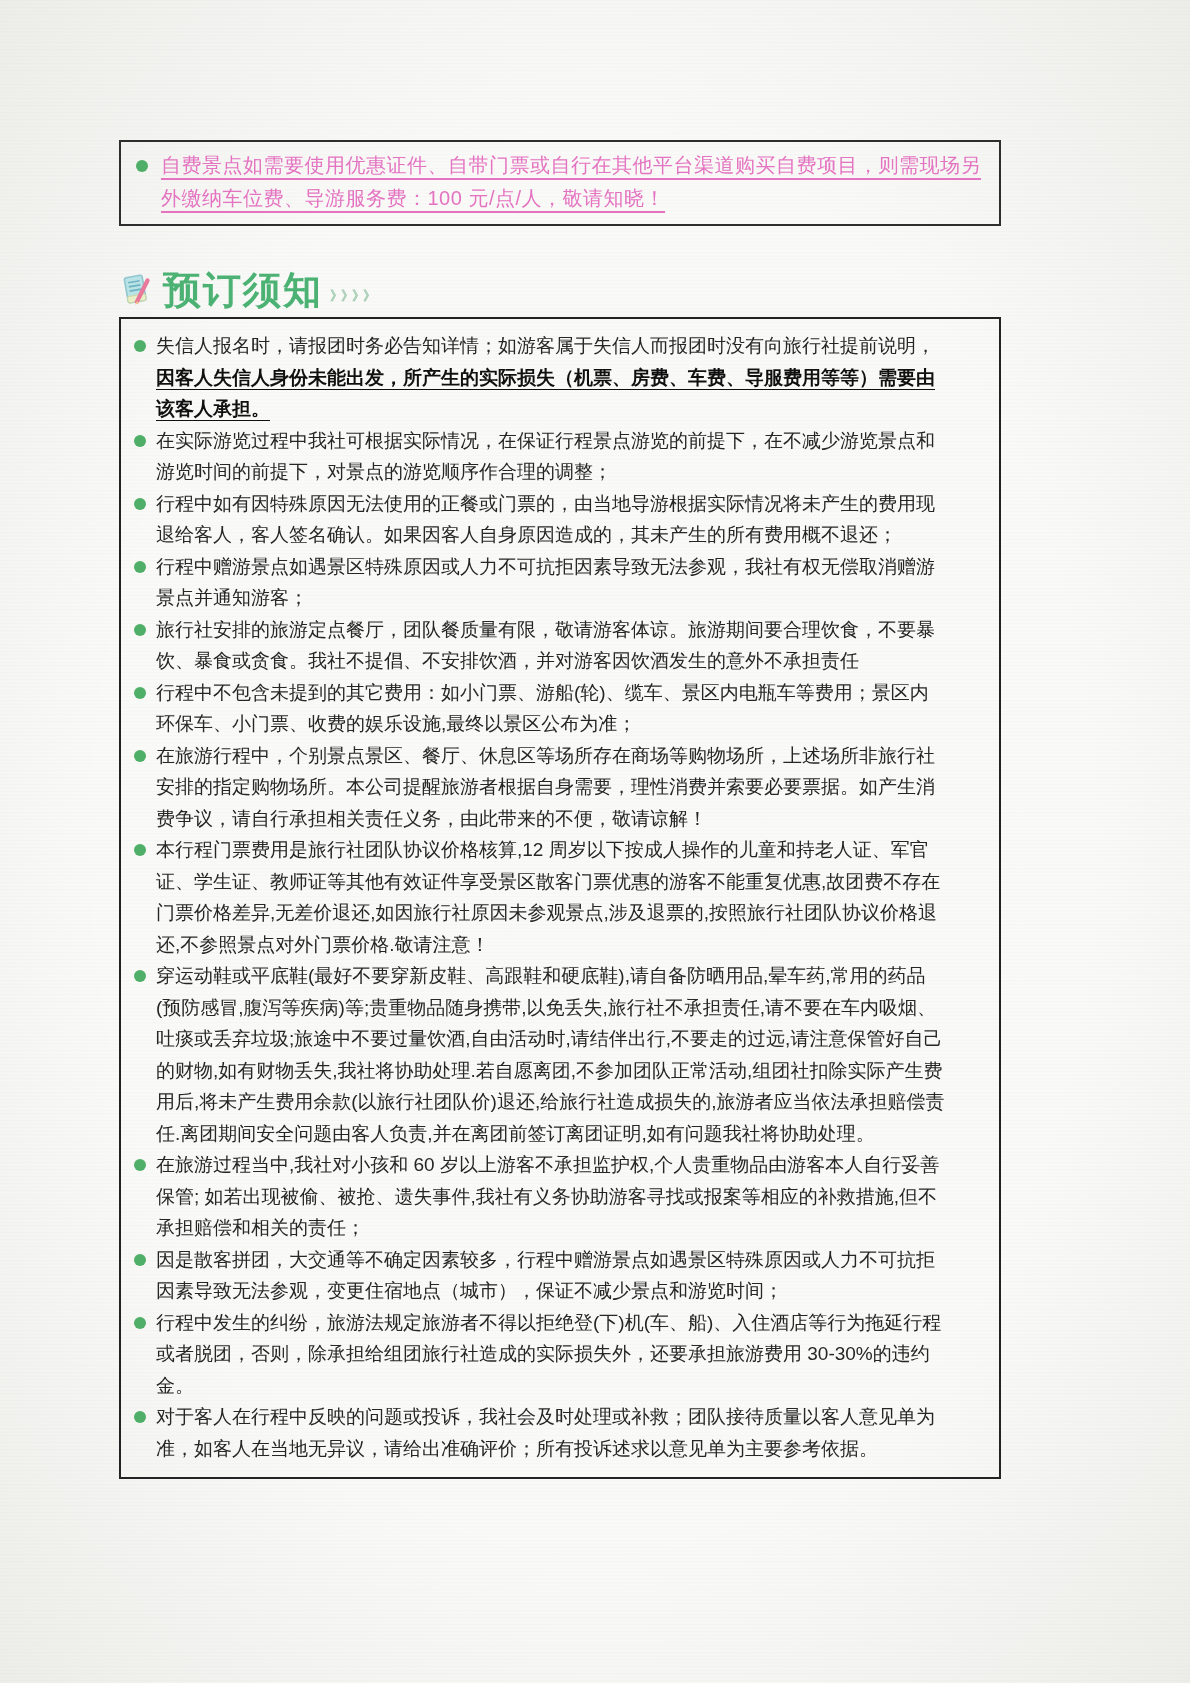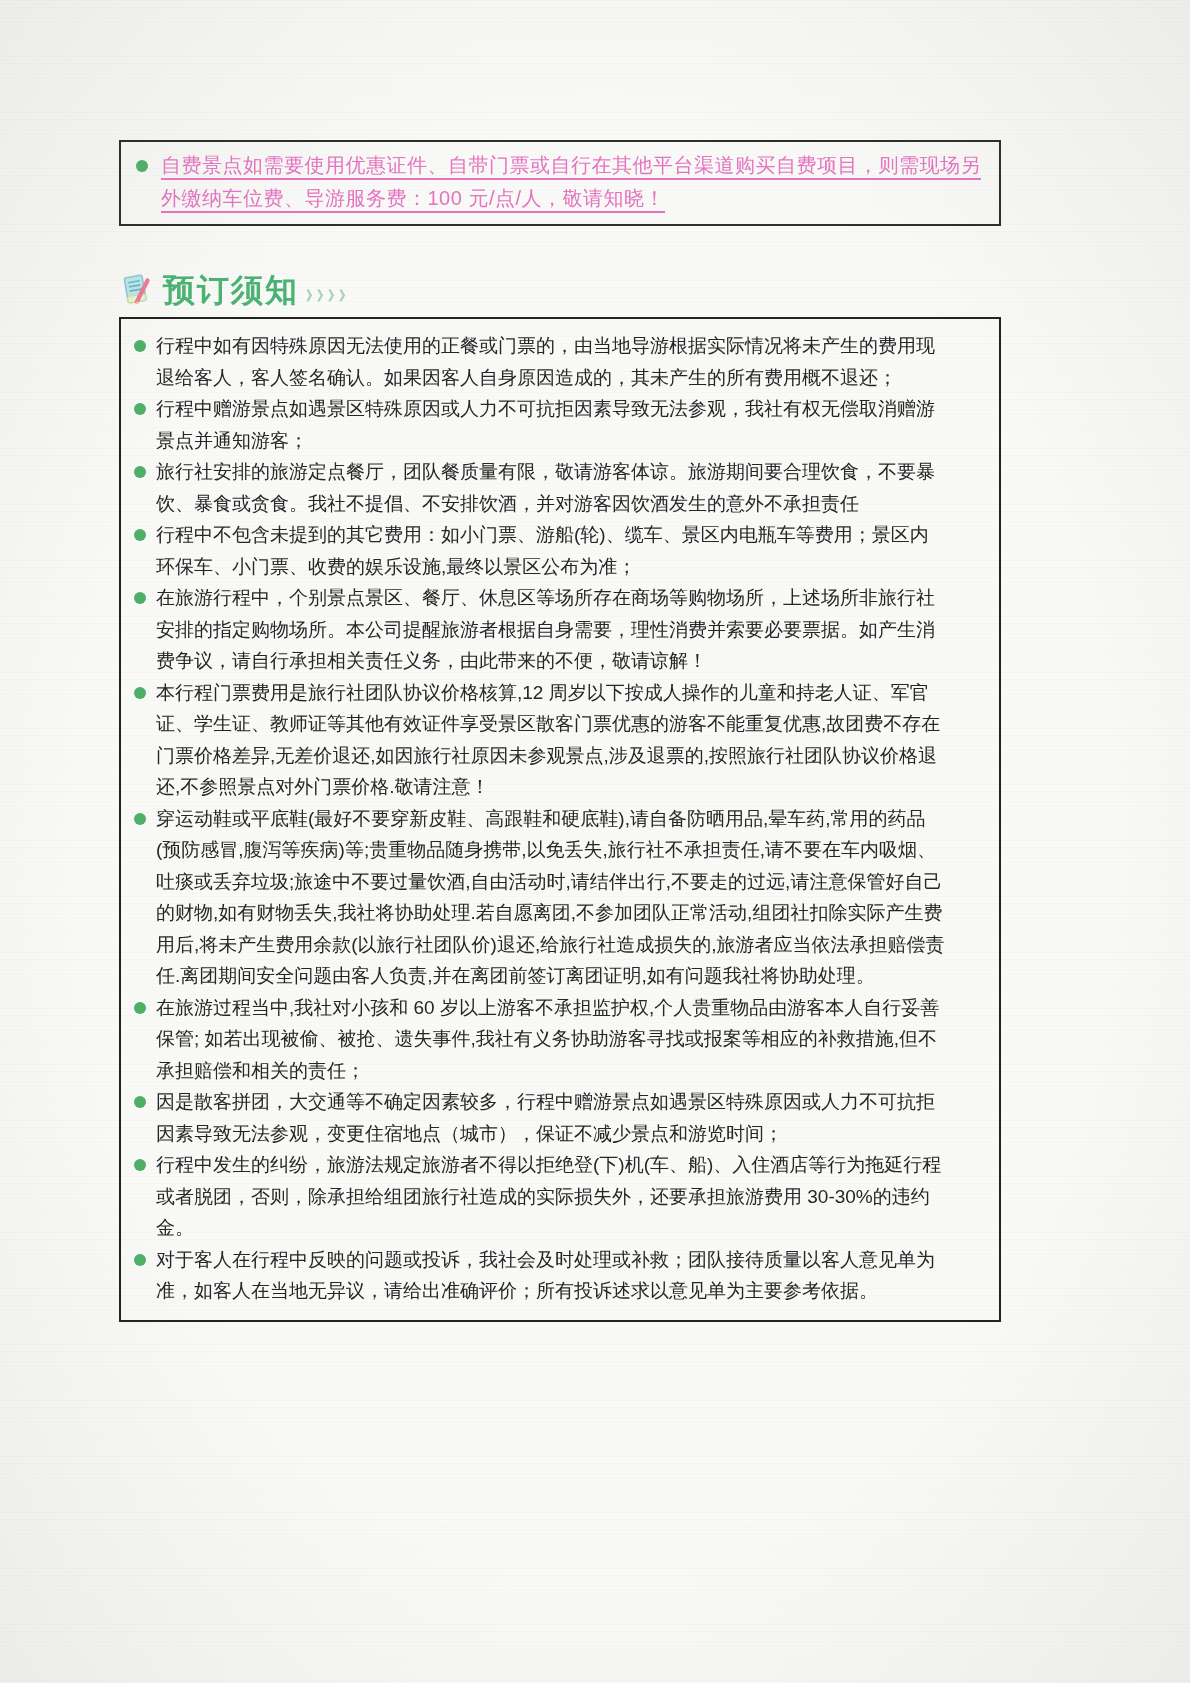--- a/index.html
+++ b/index.html
@@ -30,21 +30,21 @@
     font-size:20px; line-height:33px; letter-spacing:0.5px;
     text-decoration:underline;
     text-underline-offset:6px;
   }
 
   
   .section-header { margin:42px 0 9px 1px; display:flex; align-items:flex-end; height:40px; }
   .header-icon { flex:0 0 36px; height:36px; margin-bottom:0; }
   .section-title {
     color:var(--green-title,#4bb274);
-    font-size:32px; font-weight:700; letter-spacing:2px;
+    font-size:38px; font-weight:700; letter-spacing:2px;
     margin-left:7px; line-height:36px;
   }
   .chevrons {
     color:#a4ccb2; font-size:13px; font-weight:700;
     letter-spacing:-2px; margin:0 0 3px 7px;
   }
 
   
   .main-box { border:2px solid #232323; padding:11px 52px 13px 8px; }
   ul.notices { list-style:none; margin:0; padding:0; }
@@ -83,20 +83,28 @@
       </svg>
     </span>
     <span class="section-title">预订须知</span>
     <span class="chevrons">》》》》</span>
   </div>
 
   <div class="main-box">
     <ul class="notices">
         <li class="notice-item">
           <span class="dot"></span>
+          <span class="notice-text"><span>失信人报名时，请报团时务必告知详情；如游客属于失信人而报团时没有向旅行社提前说明，</span><span class="em">因客人失信人身份未能出发，所产生的实际损失（机票、房费、车费、导服费用等等）需要由该客人承担。</span></span>
+        </li>
+        <li class="notice-item">
+          <span class="dot"></span>
+          <span class="notice-text"><span>在实际游览过程中我社可根据实际情况，在保证行程景点游览的前提下，在不减少游览景点和游览时间的前提下，对景点的游览顺序作合理的调整；</span></span>
+        </li>
+        <li class="notice-item">
+          <span class="dot"></span>
           <span class="notice-text"><span>行程中如有因特殊原因无法使用的正餐或门票的，由当地导游根据实际情况将未产生的费用现退给客人，客人签名确认。如果因客人自身原因造成的，其未产生的所有费用概不退还；</span></span>
         </li>
         <li class="notice-item">
           <span class="dot"></span>
           <span class="notice-text"><span>行程中赠游景点如遇景区特殊原因或人力不可抗拒因素导致无法参观，我社有权无偿取消赠游景点并通知游客；</span></span>
         </li>
         <li class="notice-item">
           <span class="dot"></span>
           <span class="notice-text"><span>旅行社安排的旅游定点餐厅，团队餐质量有限，敬请游客体谅。旅游期间要合理饮食，不要暴饮、暴食或贪食。我社不提倡、不安排饮酒，并对游客因饮酒发生的意外不承担责任</span></span>
         </li>

